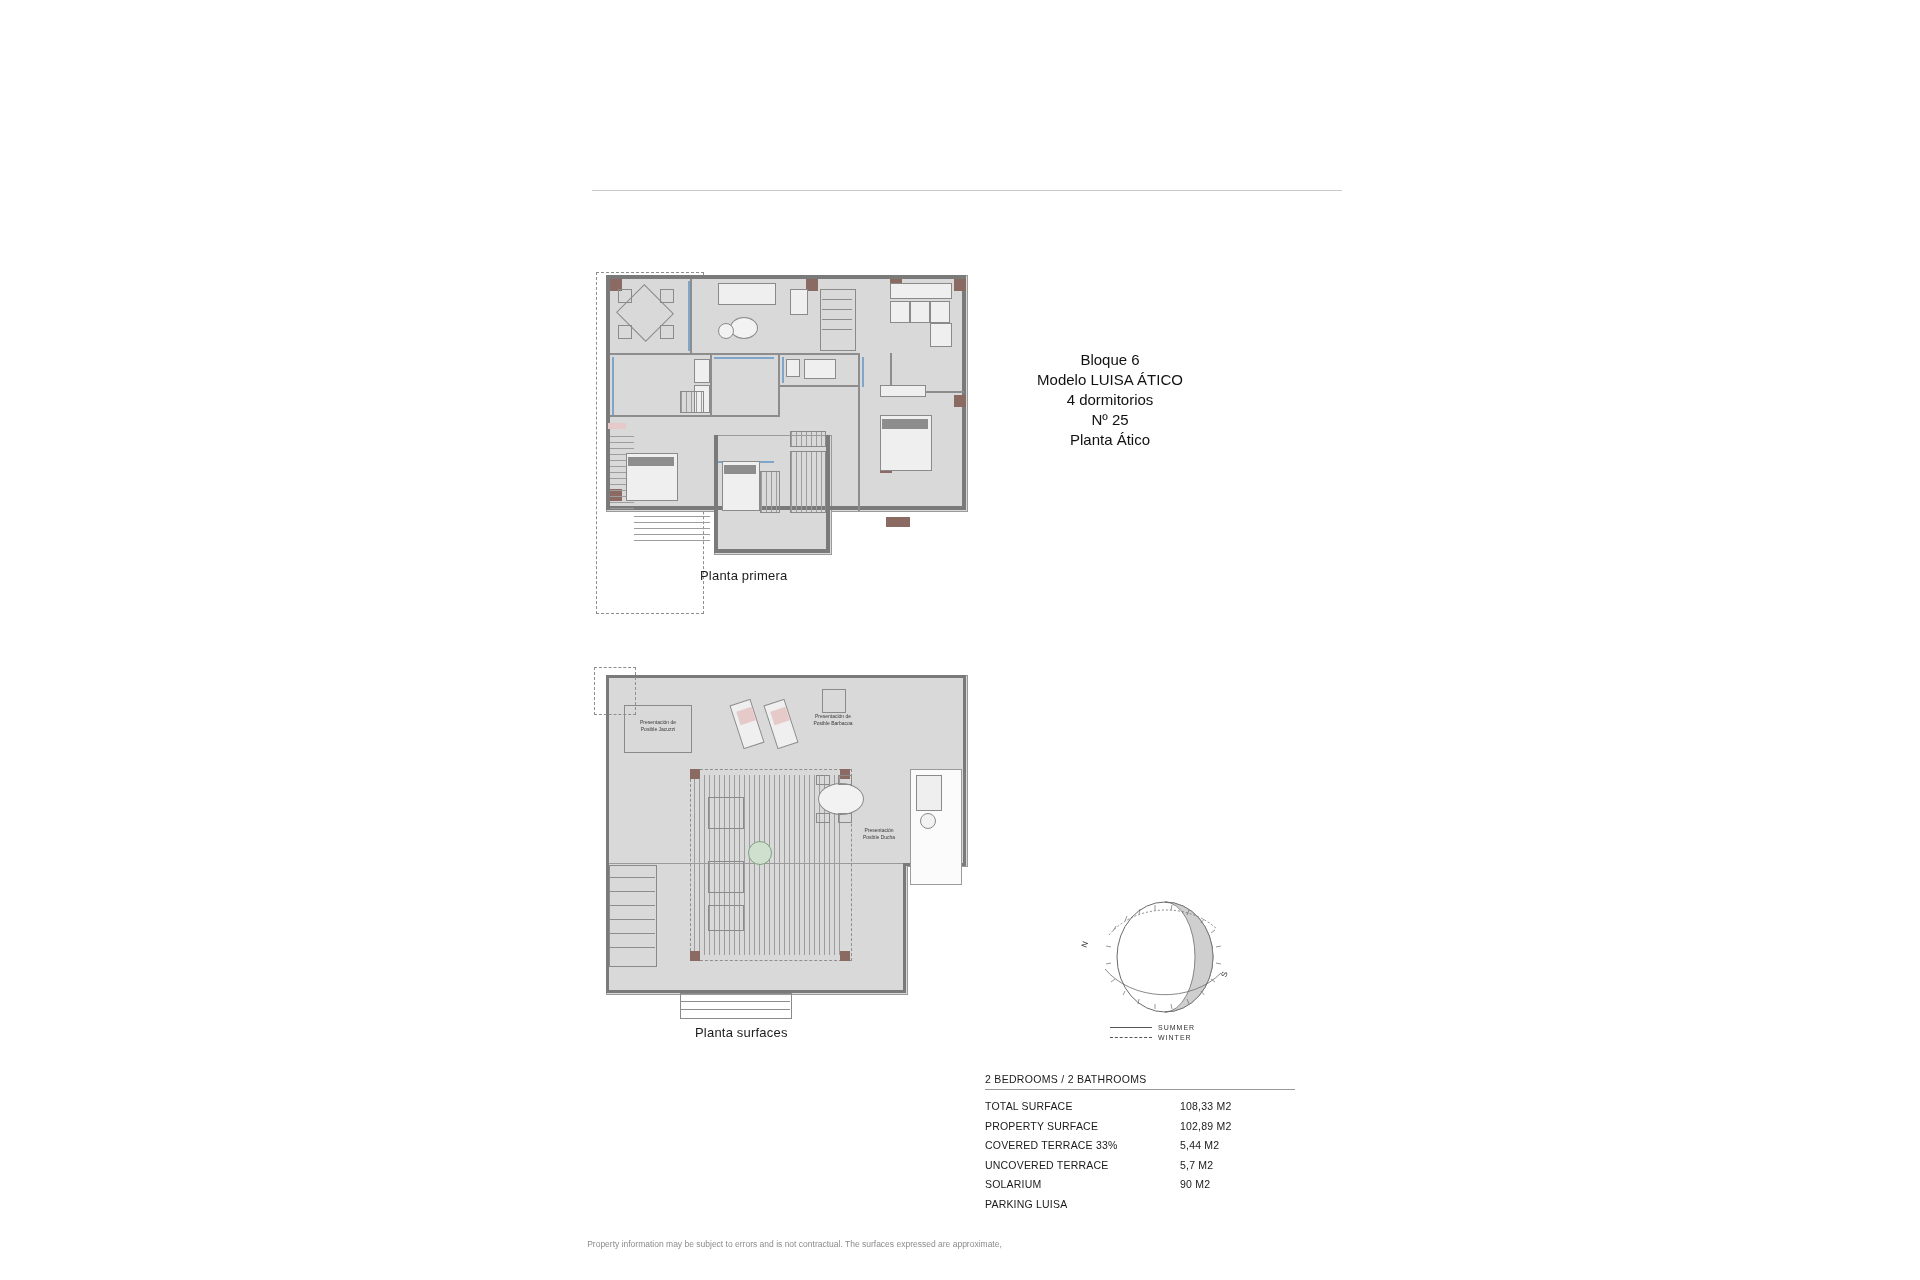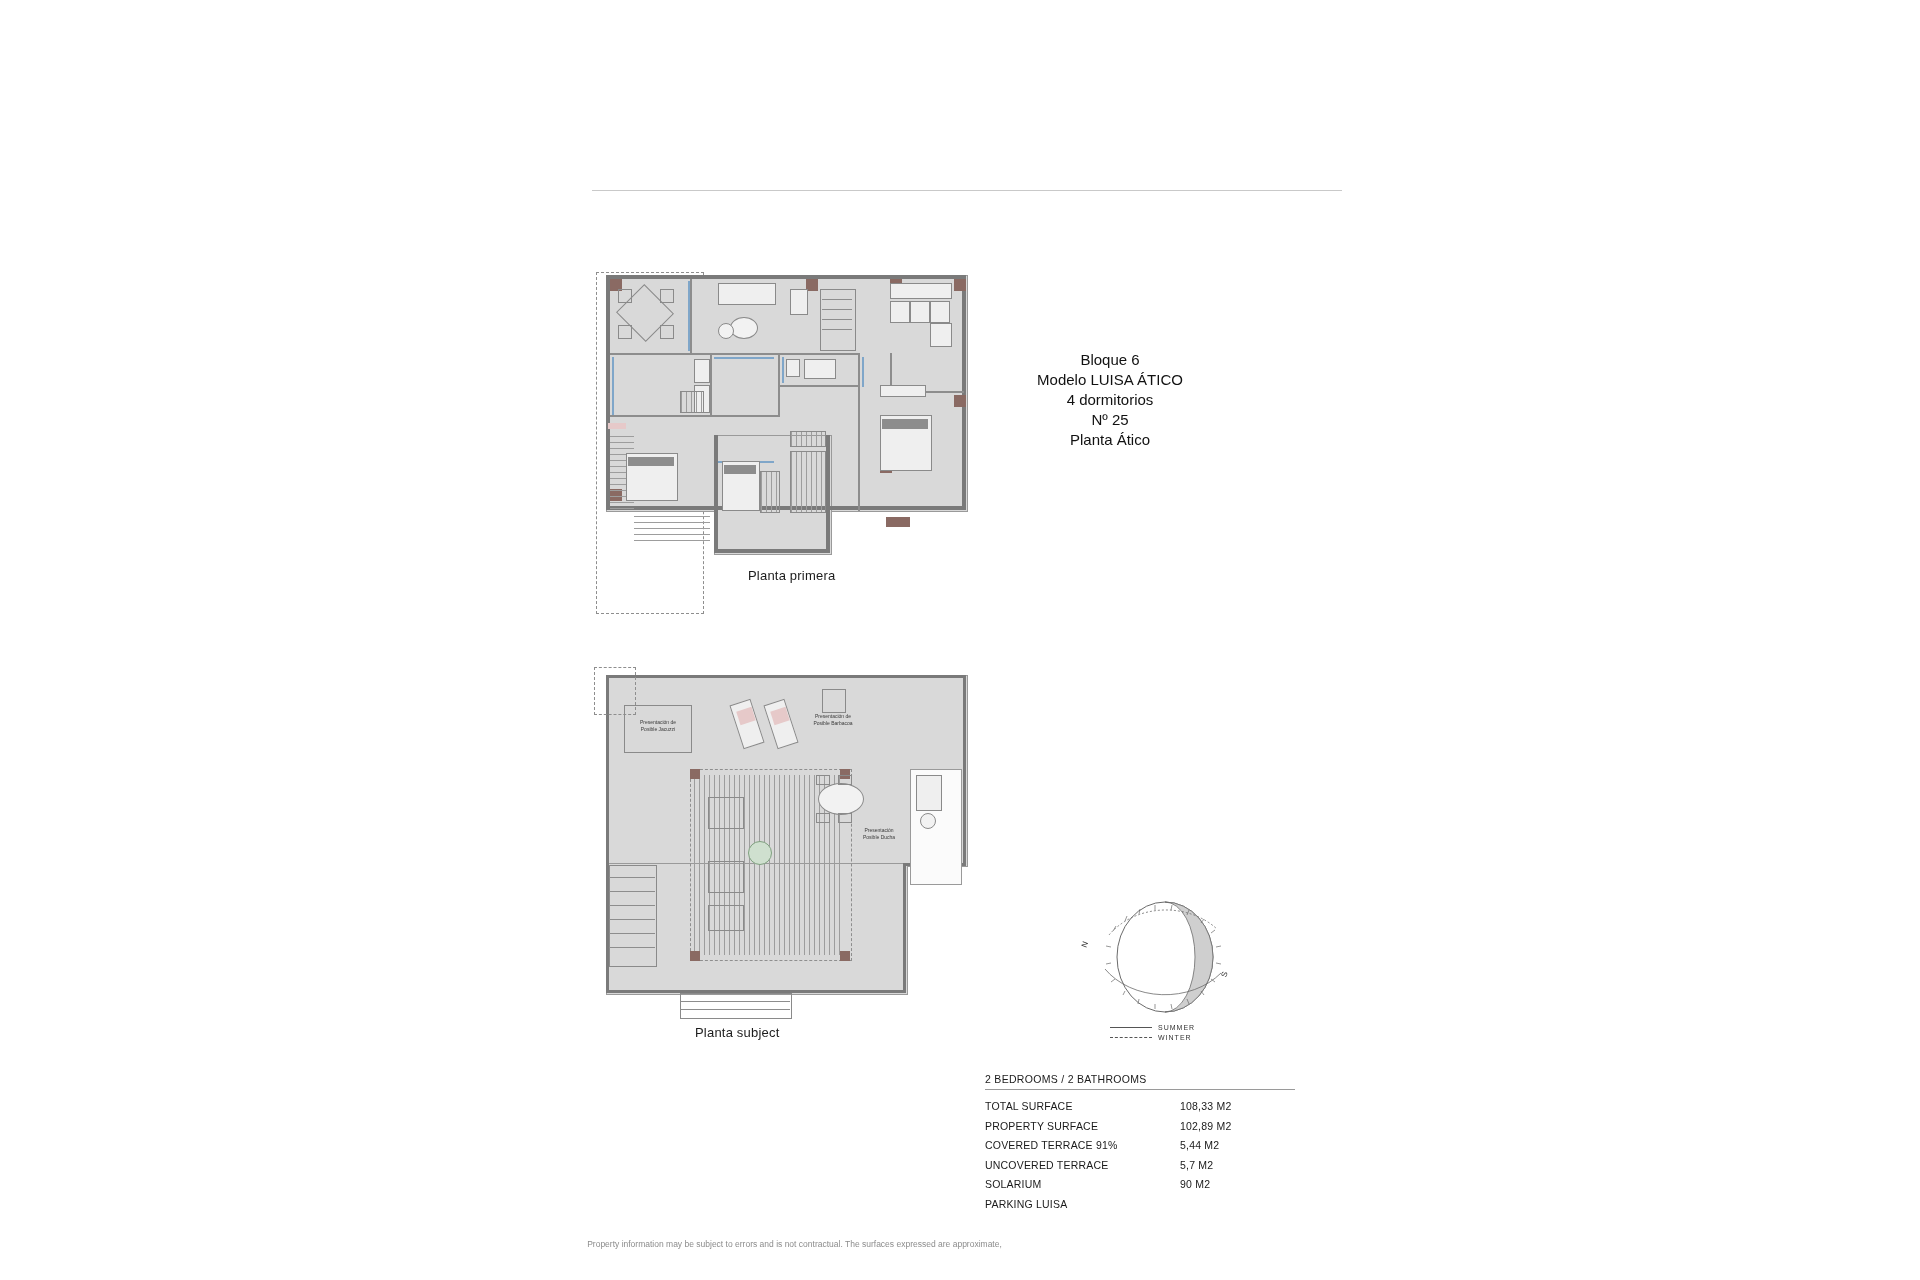--- a/index.html
+++ b/index.html
@@ -155,21 +155,21 @@
     <div class="thin" style="left:134px;top:200px;width:32px;height:9px;"></div>
     <div class="furn" style="left:290px;top:120px;width:44px;height:10px;"></div>
 
     <div class="hatch" style="left:200px;top:166px;width:34px;height:14px;border:1px solid #8a8a8a;"></div>
     <div class="hatch" style="left:200px;top:186px;width:34px;height:60px;border:1px solid #8a8a8a;"></div>
     <div class="hatch" style="left:170px;top:206px;width:18px;height:40px;border:1px solid #8a8a8a;"></div>
     <div class="hatch" style="left:90px;top:126px;width:22px;height:20px;border:1px solid #8a8a8a;"></div>
 
     <div class="brick" style="left:296px;top:252px;width:24px;height:10px;"></div>
 
-    <div class="plan-label" style="left:110px;top:303px;margin-left:48px;">Planta primera</div>
+    <div class="plan-label" style="left:110px;top:303px;">Planta primera</div>
   </div>
 
   <div class="plan" style="left:590px;top:665px;width:400px;height:360px;">
 
     <div class="room" style="left:16px;top:10px;width:360px;height:190px;"></div>
     <div class="room" style="left:16px;top:198px;width:300px;height:130px;"></div>
 
     <div class="wall" style="left:16px;top:10px;width:360px;height:3px;"></div>
     <div class="wall" style="left:16px;top:10px;width:3px;height:318px;"></div>
     <div class="wall" style="left:373px;top:10px;width:3px;height:190px;"></div>
@@ -223,21 +223,21 @@
 
     <div class="furn no-fill" style="left:232px;top:24px;width:22px;height:22px;"></div>
 
     <div class="tiny" style="left:32px;top:54px;width:72px;white-space:pre-line;">Presentación de
 Posible Jacuzzi</div>
     <div class="tiny" style="left:200px;top:48px;width:86px;white-space:pre-line;">Presentación de
 Posible Barbacoa</div>
     <div class="tiny" style="left:254px;top:162px;width:70px;white-space:pre-line;">Presentación
 Posible Ducha</div>
 
-    <div class="plan-label" style="left:105px;top:360px;">Planta subject</div>
+    <div class="plan-label" style="left:105px;top:360px;">Planta surfaces</div>
   </div>
 
   <div class="block-info">
     <div>Bloque 6</div>
     <div>Modelo LUISA ÁTICO</div>
     <div>4 dormitorios</div>
     <div>Nº 25</div>
     <div>Planta Ático</div>
   </div>
 
@@ -291,21 +291,21 @@
 
     <div class="row">
       <span class="k">TOTAL SURFACE</span>
       <span class="v">108,33 M2</span>
     </div>
     <div class="row">
       <span class="k">PROPERTY SURFACE</span>
       <span class="v">102,89 M2</span>
     </div>
     <div class="row">
-      <span class="k">COVERED TERRACE  91%</span>
+      <span class="k">COVERED TERRACE  33%</span>
       <span class="v">5,44 M2</span>
     </div>
     <div class="row">
       <span class="k">UNCOVERED TERRACE</span>
       <span class="v">5,7 M2</span>
     </div>
     <div class="row">
       <span class="k">SOLARIUM</span>
       <span class="v">90 M2</span>
     </div>

